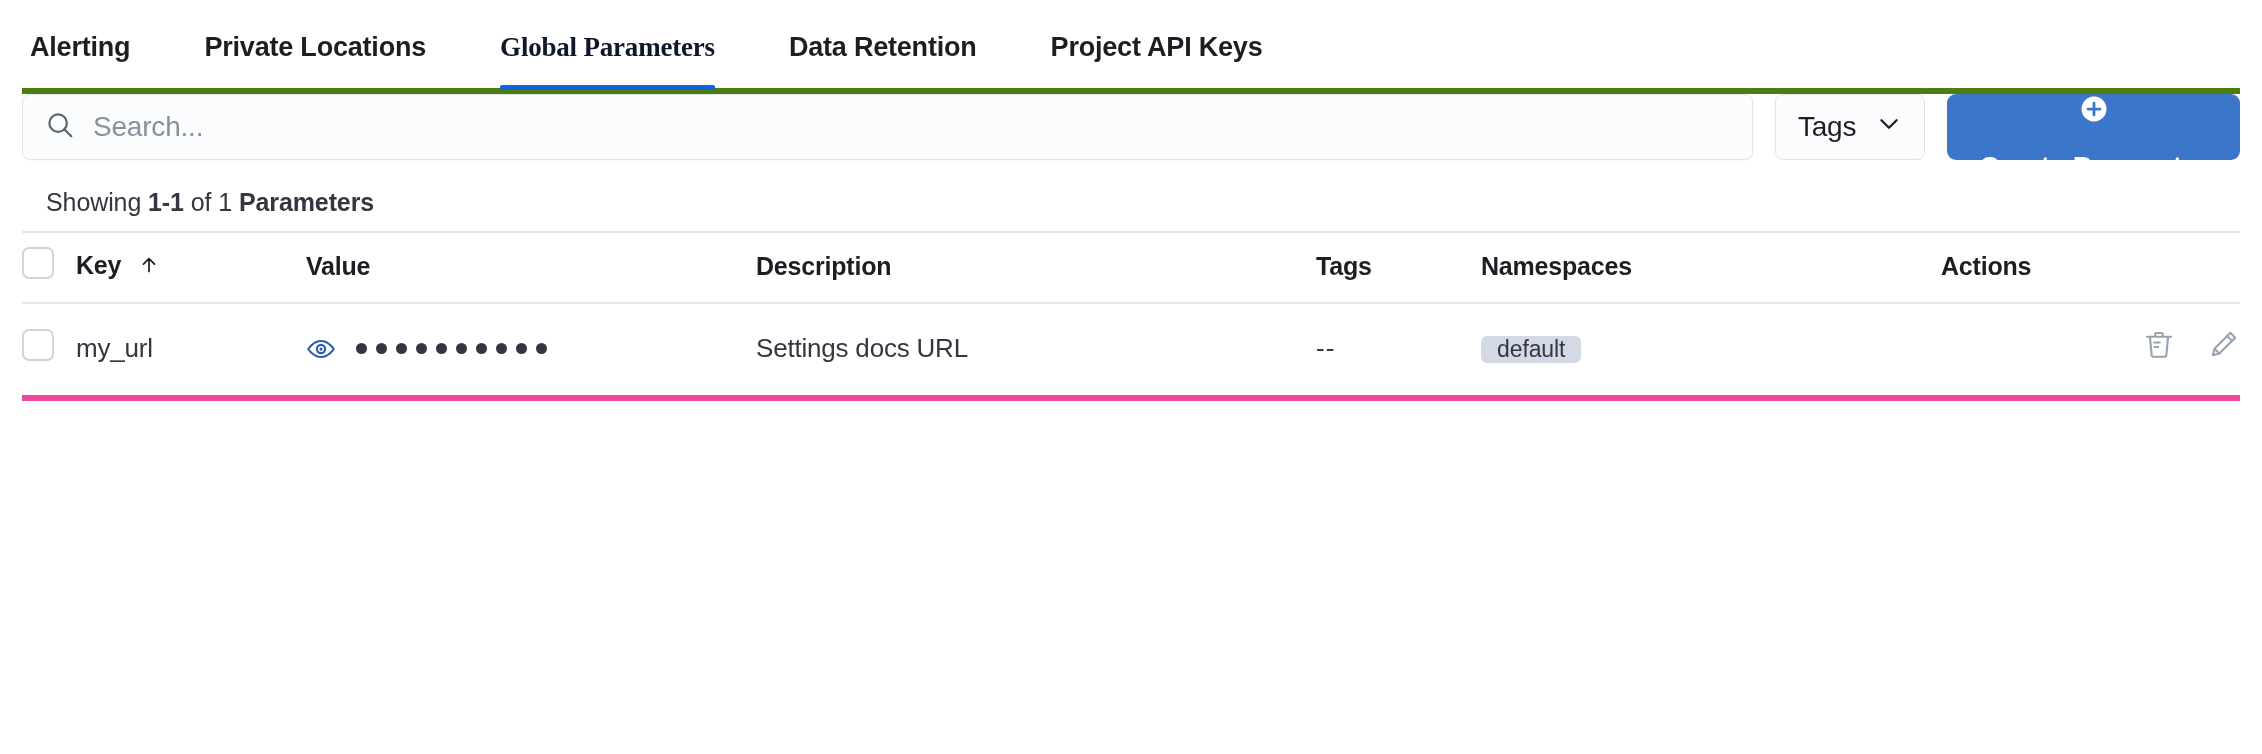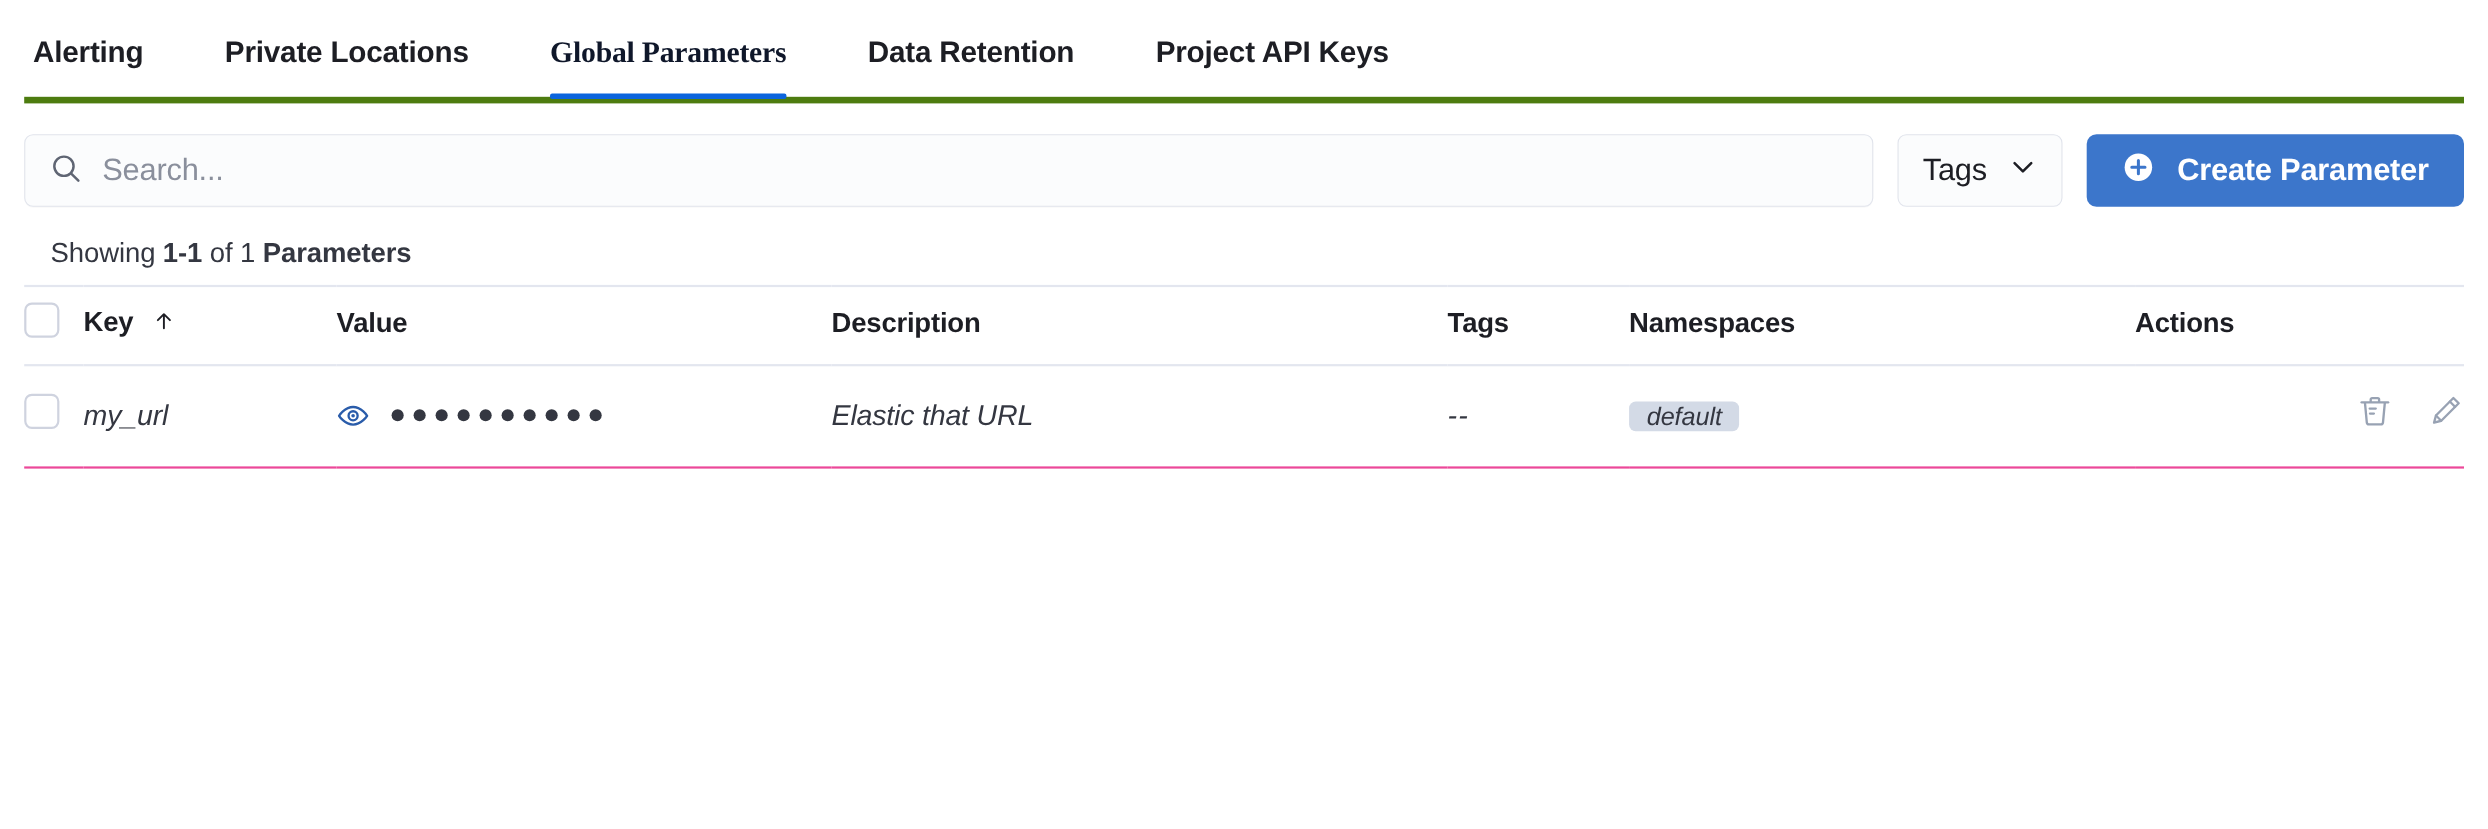--- a/index.html
+++ b/index.html
@@ -79,21 +79,20 @@
     display: inline-block;
     vertical-align: -2px;
     margin-left: 6px;
   }
 
   
   .controls {
     display: flex;
     align-items: center;
     gap: 22px;
-    margin-top: 28px;
   }
   .search-box {
     flex: 1 1 auto;
     height: 66px;
     background: #fbfcfd;
     border: 1px solid #e1e4ec;
     border-radius: 8px;
     display: flex;
     align-items: center;
     padding: 0 22px;
@@ -138,20 +137,21 @@
     display: flex;
     align-items: center;
     gap: 20px;
     padding: 0 32px;
     color: #ffffff;
     font-size: 28px;
     font-weight: 700;
     cursor: pointer;
     letter-spacing: -0.2px;
     font-family: "Liberation Sans", sans-serif;
+    flex-direction: column;
   }
 
   
   .showing {
     margin-top: 28px;
     font-size: 25px;
     color: #343741;
     letter-spacing: -0.1px;
     margin-left: 24px;
   }
@@ -172,24 +172,23 @@
     padding: 14px 0 17px 0;
     border-top: 2px solid #e3e6ef;
     border-bottom: 2px solid #e3e6ef;
     letter-spacing: -0.2px;
     white-space: nowrap;
   }
   .tbl tbody td {
     font-size: 26px;
     color: #343741;
     padding: 24px 0 26px 0;
-    border-bottom: 2px solid #ec4899;
+    border-bottom: 6px solid #ec4899;
     letter-spacing: -0.2px;
     vertical-align: middle;
-    font-style: italic;
   }
 
   .col-check  { width: 54px; }
   .col-key    { width: 230px; }
   .col-value  { width: 450px; }
   .col-desc   { width: 560px; }
   .col-tags   { width: 165px; }
   .col-ns     { width: 460px; }
   .col-act    { width: auto; text-align: right; }
   th.col-act  { text-align: right; padding-right: 14px; margin-left: 36px; }
@@ -350,21 +349,21 @@
                 <i></i>
                 <i></i>
                 <i></i>
                 <i></i>
                 <i></i>
                 <i></i>
                 <i></i>
               </span>
           </div>
         </td>
-        <td class="col-desc">Elastic that URL</td>
+        <td class="col-desc">Settings docs URL</td>
         <td class="col-tags">
           <span class="dash">--</span>
         </td>
         <td class="col-ns">
           <span class="badge">default</span>
         </td>
         <td class="col-act">
           <span class="actions">
             <span class="act-btn">
               <svg width="34" height="34" viewBox="0 0 24 24" fill="none">

